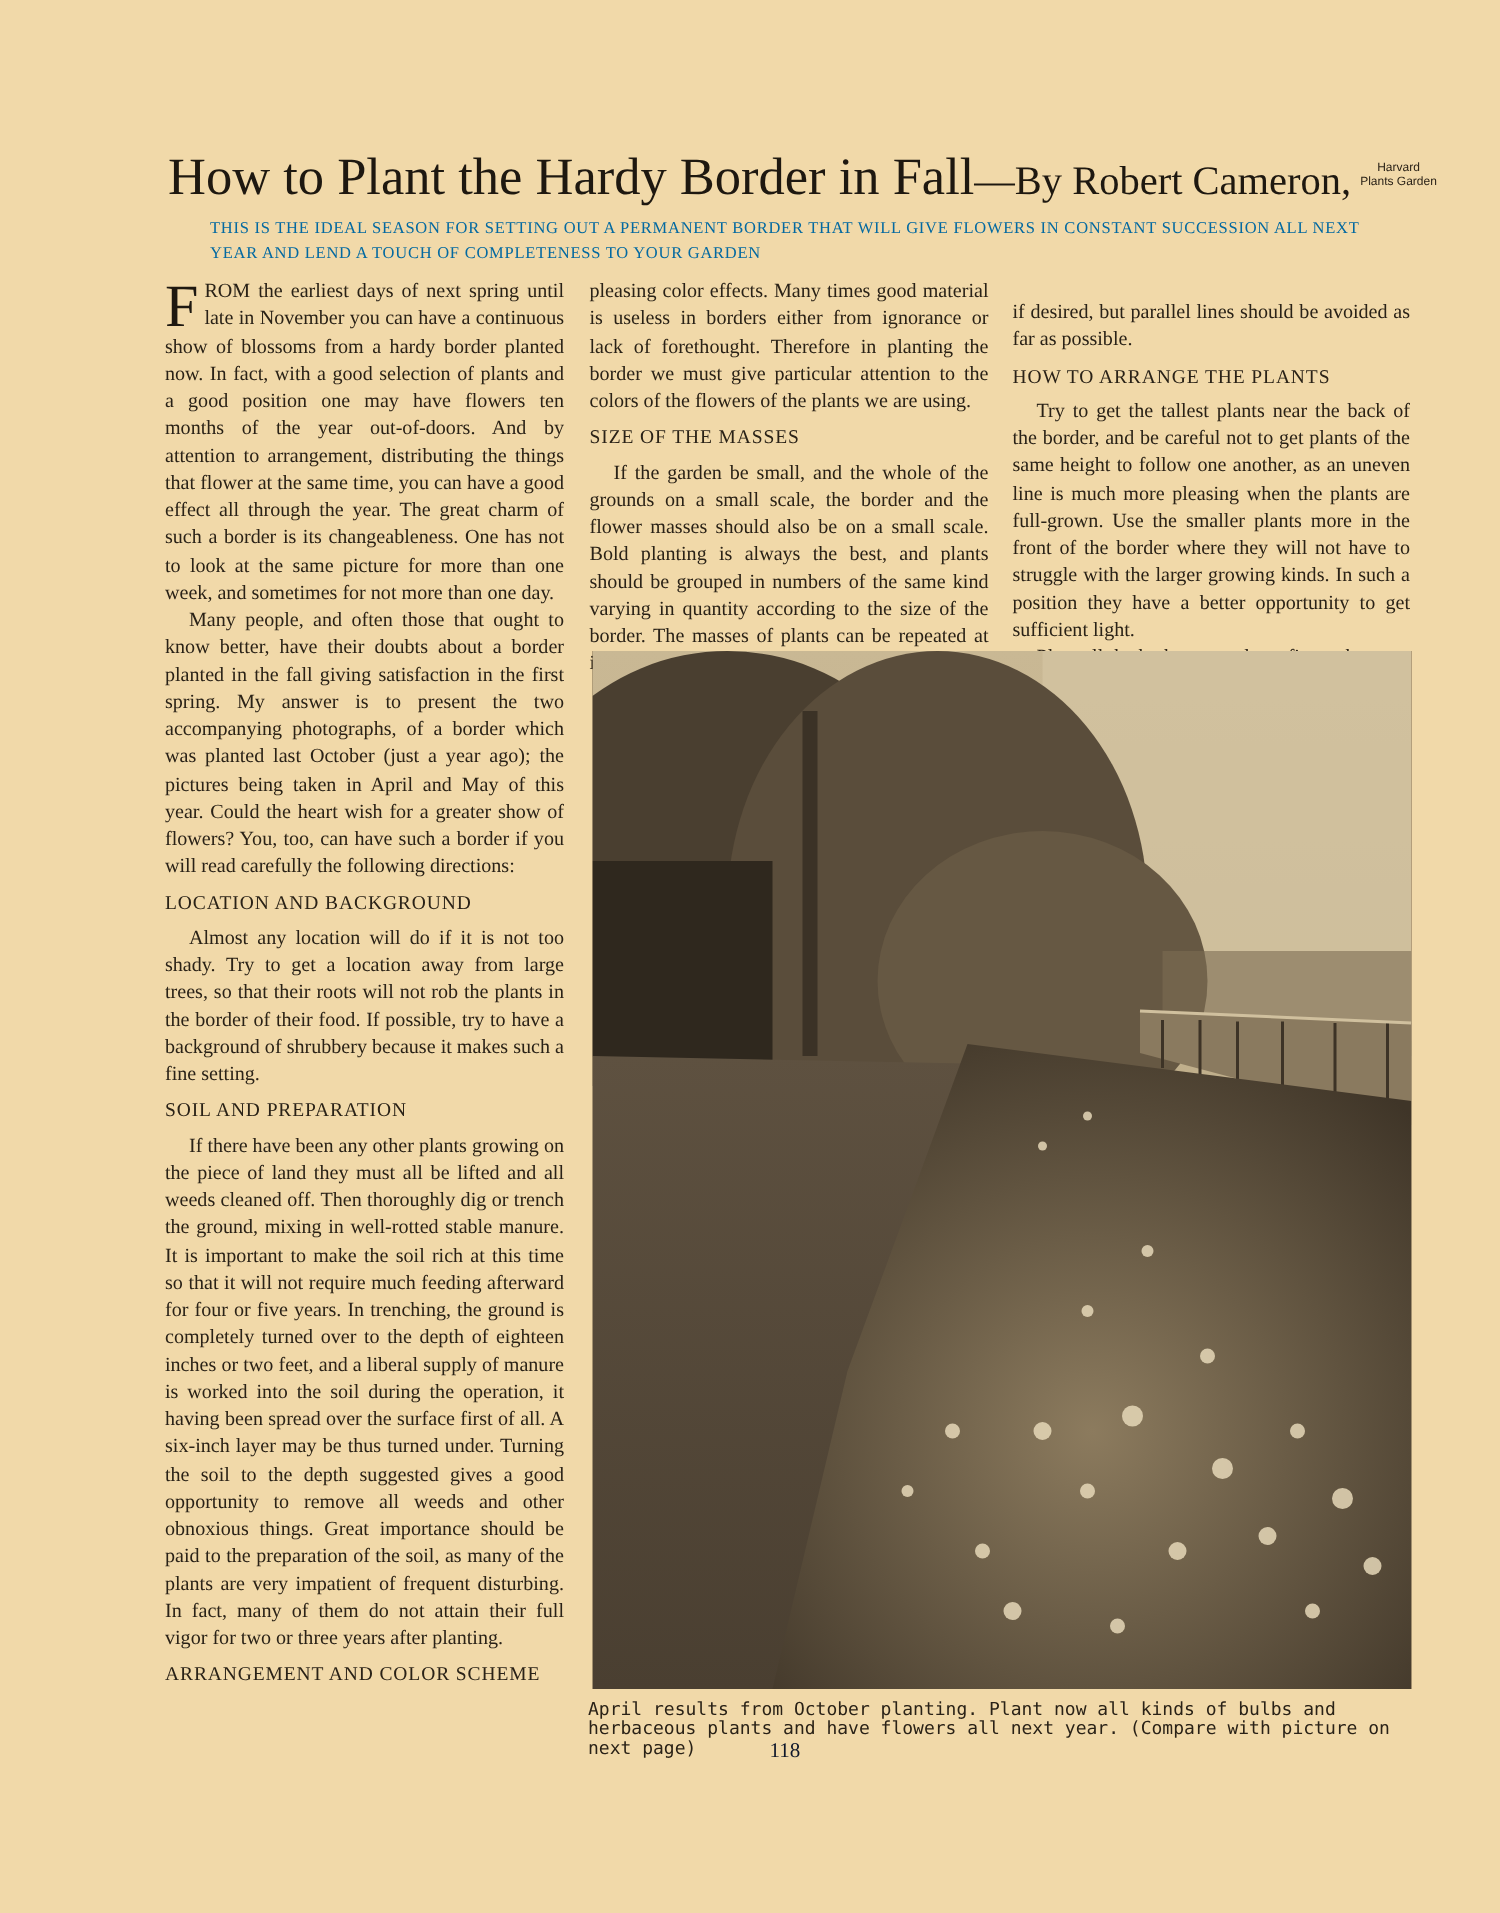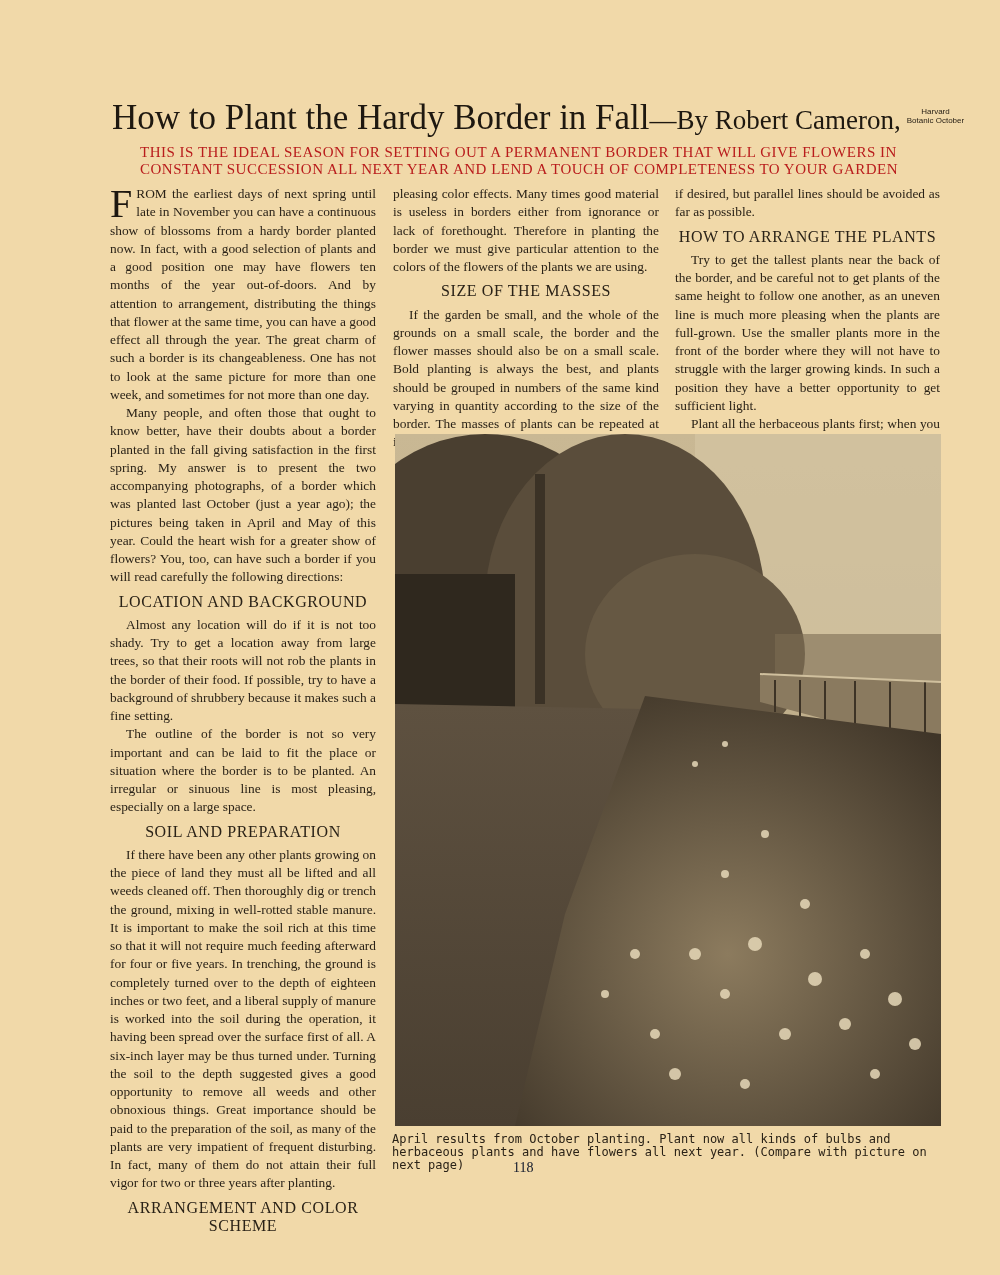--- a/index.html
+++ b/index.html
@@ -16,36 +16,36 @@
   }
   .title .main { font-size: 35px; letter-spacing: 0px; color: #1e1810; }
   .title .by { font-size: 27px; color: #1e1810; }
   .title .aff {
     display: inline-block; vertical-align: 6px; margin-left: 6px;
     font-size: 8px; line-height: 9px; text-align: center; color: #2a2217;
     font-family: "Liberation Sans", sans-serif;
   }
   .subtitle {
     position: absolute; left: 140px; top: 144px; width: 775px;
-    font-size: 15px; line-height: 17px; letter-spacing: 0.5px;
-    text-align: left; color: #b91c1c;
+    font-size: 11px; line-height: 17px; letter-spacing: 0.5px;
+    text-align: left; color: #0369a1;
   }
   .col {
     position: absolute; font-size: 13.4px; line-height: 18.25px;
     text-align: justify; color: #2a2217;
   }
   .col p { margin: 0; text-indent: 16px; }
   .col p.noindent { text-indent: 0; }
   .col h3 {
-    margin: 6px 0 5px; font-weight: normal; font-size: 16px;
-    letter-spacing: 0.6px; text-align: center; text-transform: uppercase;
+    margin: 6px 0 5px; font-weight: normal; font-size: 13px;
+    letter-spacing: 0.6px; text-transform: uppercase;
   }
   .col1 { left: 110px; top: 185px; width: 266px; }
   .col2 { left: 393px; top: 185px; width: 266px; }
-  .col3 { left: 675px; top: 185px; width: 265px; }
+  .col3 { left: 675px; top: 199px; width: 265px; }
   .dropcap {
     float: left; font-size: 40px; line-height: 32px; margin: 3px 4px 0 0;
     color: #1e1810;
   }
   .photo {
     position: absolute; left: 395px; top: 434px; width: 546px; height: 692px;
     background:
       linear-gradient(180deg, rgba(0,0,0,0) 0%, rgba(0,0,0,0) 100%),
       #6a5a43;
     overflow: hidden;
@@ -58,31 +58,30 @@
   }
   .pagenum {
     position: absolute; left: 513px; top: 1160px;
     font-size: 14px; color: #0f172a;
   }
 </style>
 </head>
 <body>
 
 <div class="title">
-  <span class="main">How to Plant the Hardy Border in Fall</span><span class="by">—By Robert Cameron,</span><span class="aff"><span>Harvard</span><br><span>Botanic October</span></span>
+  <span class="main">How to Plant the Hardy Border in Fall</span><span class="by">—By Robert Cameron,</span><span class="aff"><span>Harvard</span><br><span>Plants Garden</span></span>
 </div>
 
 <div class="subtitle">THIS IS THE IDEAL SEASON FOR SETTING OUT A PERMANENT BORDER THAT WILL GIVE FLOWERS IN CONSTANT SUCCESSION ALL NEXT YEAR AND LEND A TOUCH OF COMPLETENESS TO YOUR GARDEN</div>
 
 <div class="col col1">
   <p class="noindent"><span class="dropcap">F</span><span>ROM the earliest days of next spring until late in November you can have a continuous show of blossoms from a hardy border planted now. In fact, with a good selection of plants and a good position one may have flowers ten months of the year out-of-doors. And by attention to arrangement, distributing the things that flower at the same time, you can have a good effect all through the year. The great charm of such a border is its changeableness. One has not to look at the same picture for more than one week, and sometimes for not more than one day.</span></p>
   <p>Many people, and often those that ought to know better, have their doubts about a border planted in the fall giving satisfaction in the first spring. My answer is to present the two accompanying photographs, of a border which was planted last October (just a year ago); the pictures being taken in April and May of this year. Could the heart wish for a greater show of flowers? You, too, can have such a border if you will read carefully the following directions:</p>
   <h3>Location and Background</h3>
   <p>Almost any location will do if it is not too shady. Try to get a location away from large trees, so that their roots will not rob the plants in the border of their food. If possible, try to have a background of shrubbery because it makes such a fine setting.</p>
-  <p>The outline of the border is not so very important and can be laid to fit the place or situation where the border is to be planted. An irregular or sinuous line is most pleasing, especially on a large space.</p>
   <h3>Soil and Preparation</h3>
   <p>If there have been any other plants growing on the piece of land they must all be lifted and all weeds cleaned off. Then thoroughly dig or trench the ground, mixing in well-rotted stable manure. It is important to make the soil rich at this time so that it will not require much feeding afterward for four or five years. In trenching, the ground is completely turned over to the depth of eighteen inches or two feet, and a liberal supply of manure is worked into the soil during the operation, it having been spread over the surface first of all. A six-inch layer may be thus turned under. Turning the soil to the depth suggested gives a good opportunity to remove all weeds and other obnoxious things. Great importance should be paid to the preparation of the soil, as many of the plants are very impatient of frequent disturbing. In fact, many of them do not attain their full vigor for two or three years after planting.</p>
   <h3>Arrangement and Color Scheme</h3>
 </div>
 
 <div class="col col2">
   <p class="noindent">pleasing color effects. Many times good material is useless in borders either from ignorance or lack of forethought. Therefore in planting the border we must give particular attention to the colors of the flowers of the plants we are using.</p>
   <h3>Size of the Masses</h3>
   <p>If the garden be small, and the whole of the grounds on a small scale, the border and the flower masses should also be on a small scale. Bold planting is always the best, and plants should be grouped in numbers of the same kind varying in quantity according to the size of the border. The masses of plants can be repeated at intervals</p>
 </div>

